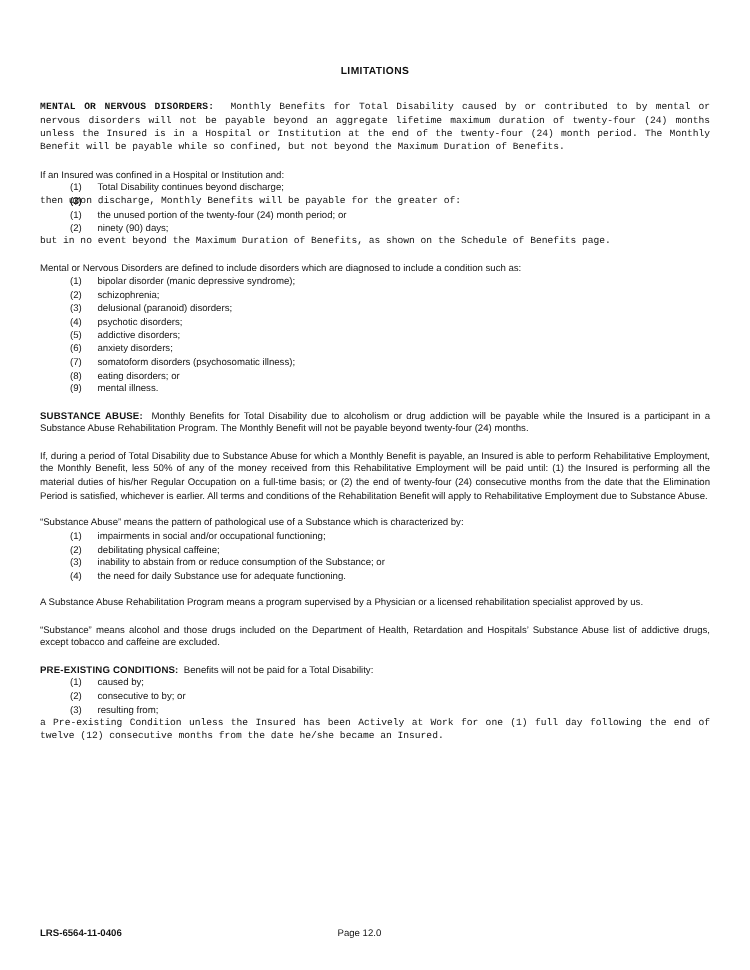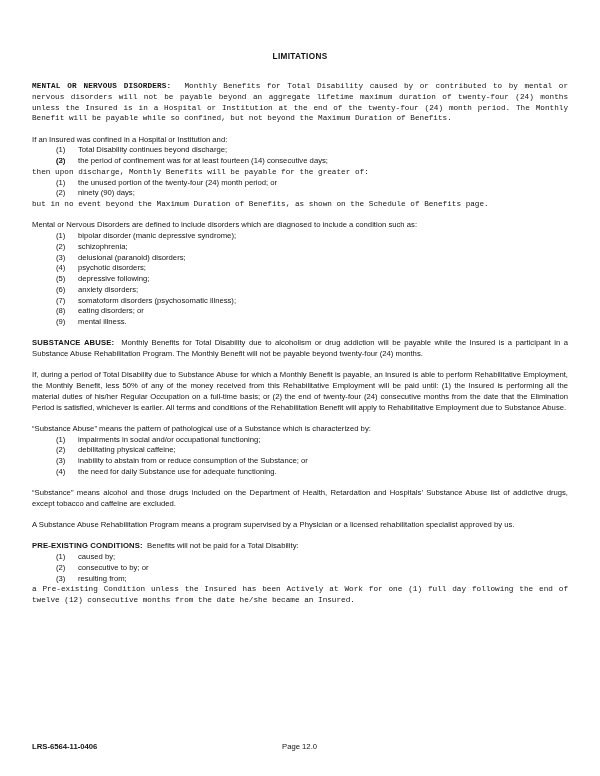--- a/index.html
+++ b/index.html
@@ -85,76 +85,76 @@
     color: #141414;
   }
   .footer-code {
     position: absolute;
     left: 0;
     top: 0;
     font-weight: bold;
   }
   .footer-page {
     position: absolute;
-    left: 250px;
+    left: 238px;
     top: 0;
   }
 </style>
 </head>
 <body>
 
 <div class="page">
 
   <h1 class="doc-title">LIMITATIONS</h1>
 
   <div class="body-block">
 
     <p class="para tight"><span class="lead">MENTAL OR NERVOUS DISORDERS:</span>&nbsp; <span>Monthly Benefits for Total Disability caused by or contributed to by mental or nervous disorders will not be payable beyond an aggregate lifetime maximum duration of twenty-four (24) months unless the Insured is in a Hospital or Institution at the end of the twenty-four (24) month period.  The Monthly Benefit will be payable while so confined, but not beyond the Maximum Duration of Benefits.</span></p>
 
     <p class="para gap">If an Insured was confined in a Hospital or Institution and:</p>
     <ol class="numlist">
       <li><span class="num">(1)</span><span class="txt">Total Disability continues beyond discharge;</span></li>
       <li><span class="num">(2)</span></li>
-      <li><span class="num">(3)</span><span class="txt">the period of confinement was for at least fourteen (14) consecutive days;</span></li>
+      <li><span class="num">(3)</span></li>
     </ol>
     <p class="para tight">then upon discharge, Monthly Benefits will be payable for the greater of:</p>
     <ol class="numlist">
       <li><span class="num">(1)</span><span class="txt">the unused portion of the twenty-four (24) month period; or</span></li>
       <li><span class="num">(2)</span><span class="txt">ninety (90) days;</span></li>
     </ol>
     <p class="para tight">but in no event beyond the Maximum Duration of Benefits, as shown on the Schedule of Benefits page.</p>
 
     <p class="para gap">Mental or Nervous Disorders are defined to include disorders which are diagnosed to include a condition such as:</p>
     <ol class="numlist">
       <li><span class="num">(1)</span><span class="txt">bipolar disorder (manic depressive syndrome);</span></li>
       <li><span class="num">(2)</span><span class="txt">schizophrenia;</span></li>
       <li><span class="num">(3)</span><span class="txt">delusional (paranoid) disorders;</span></li>
       <li><span class="num">(4)</span><span class="txt">psychotic disorders;</span></li>
-      <li><span class="num">(5)</span><span class="txt">depressive following;</span></li>
+      <li><span class="num">(5)</span><span class="txt">addictive disorders;</span></li>
       <li><span class="num">(6)</span><span class="txt">anxiety disorders;</span></li>
       <li><span class="num">(7)</span><span class="txt">somatoform disorders (psychosomatic illness);</span></li>
       <li><span class="num">(8)</span><span class="txt">eating disorders; or</span></li>
       <li><span class="num">(9)</span><span class="txt">mental illness.</span></li>
     </ol>
 
     <p class="para gap"><span class="lead">SUBSTANCE ABUSE:</span>&nbsp; <span>Monthly Benefits for Total Disability due to alcoholism or drug addiction will be payable while the Insured is a participant in a Substance Abuse Rehabilitation Program.  The Monthly Benefit will not be payable beyond twenty-four (24) months.</span></p>
 
     <p class="para gap">If, during a period of Total Disability due to Substance Abuse for which a Monthly Benefit is payable, an Insured is able to perform Rehabilitative Employment, the Monthly Benefit, less 50% of any of the money received from this Rehabilitative Employment will be paid until:  (1) the Insured is performing all the material duties of his/her Regular Occupation on a full-time basis; or (2) the end of twenty-four (24) consecutive months from the date that the Elimination Period is satisfied, whichever is earlier.  All terms and conditions of the Rehabilitation Benefit will apply to Rehabilitative Employment due to Substance Abuse.</p>
 
     <p class="para gap">“Substance Abuse” means the pattern of pathological use of a Substance which is characterized by:</p>
     <ol class="numlist">
       <li><span class="num">(1)</span><span class="txt">impairments in social and/or occupational functioning;</span></li>
       <li><span class="num">(2)</span><span class="txt">debilitating physical caffeine;</span></li>
       <li><span class="num">(3)</span><span class="txt">inability to abstain from or reduce consumption of the Substance; or</span></li>
       <li><span class="num">(4)</span><span class="txt">the need for daily Substance use for adequate functioning.</span></li>
     </ol>
 
+    <p class="para gap">A Substance Abuse Rehabilitation Program means a program supervised by a Physician or a licensed rehabilitation specialist approved by us.</p>
+
     <p class="para gap">“Substance” means alcohol and those drugs included on the Department of Health, Retardation and Hospitals’ Substance Abuse list of addictive drugs, except tobacco and caffeine are excluded.</p>
-
-    <p class="para gap">A Substance Abuse Rehabilitation Program means a program supervised by a Physician or a licensed rehabilitation specialist approved by us.</p>
 
     <p class="para gap"><span class="lead">PRE-EXISTING CONDITIONS:</span>&nbsp; <span>Benefits will not be paid for a Total Disability:</span></p>
     <ol class="numlist">
       <li><span class="num">(1)</span><span class="txt">caused by;</span></li>
       <li><span class="num">(2)</span><span class="txt">consecutive to by; or</span></li>
       <li><span class="num">(3)</span><span class="txt">resulting from;</span></li>
     </ol>
     <p class="para tight">a Pre-existing Condition unless the Insured has been Actively at Work for one (1) full day following the end of twelve (12) consecutive months from the date he/she became an Insured.</p>
 
   </div>

